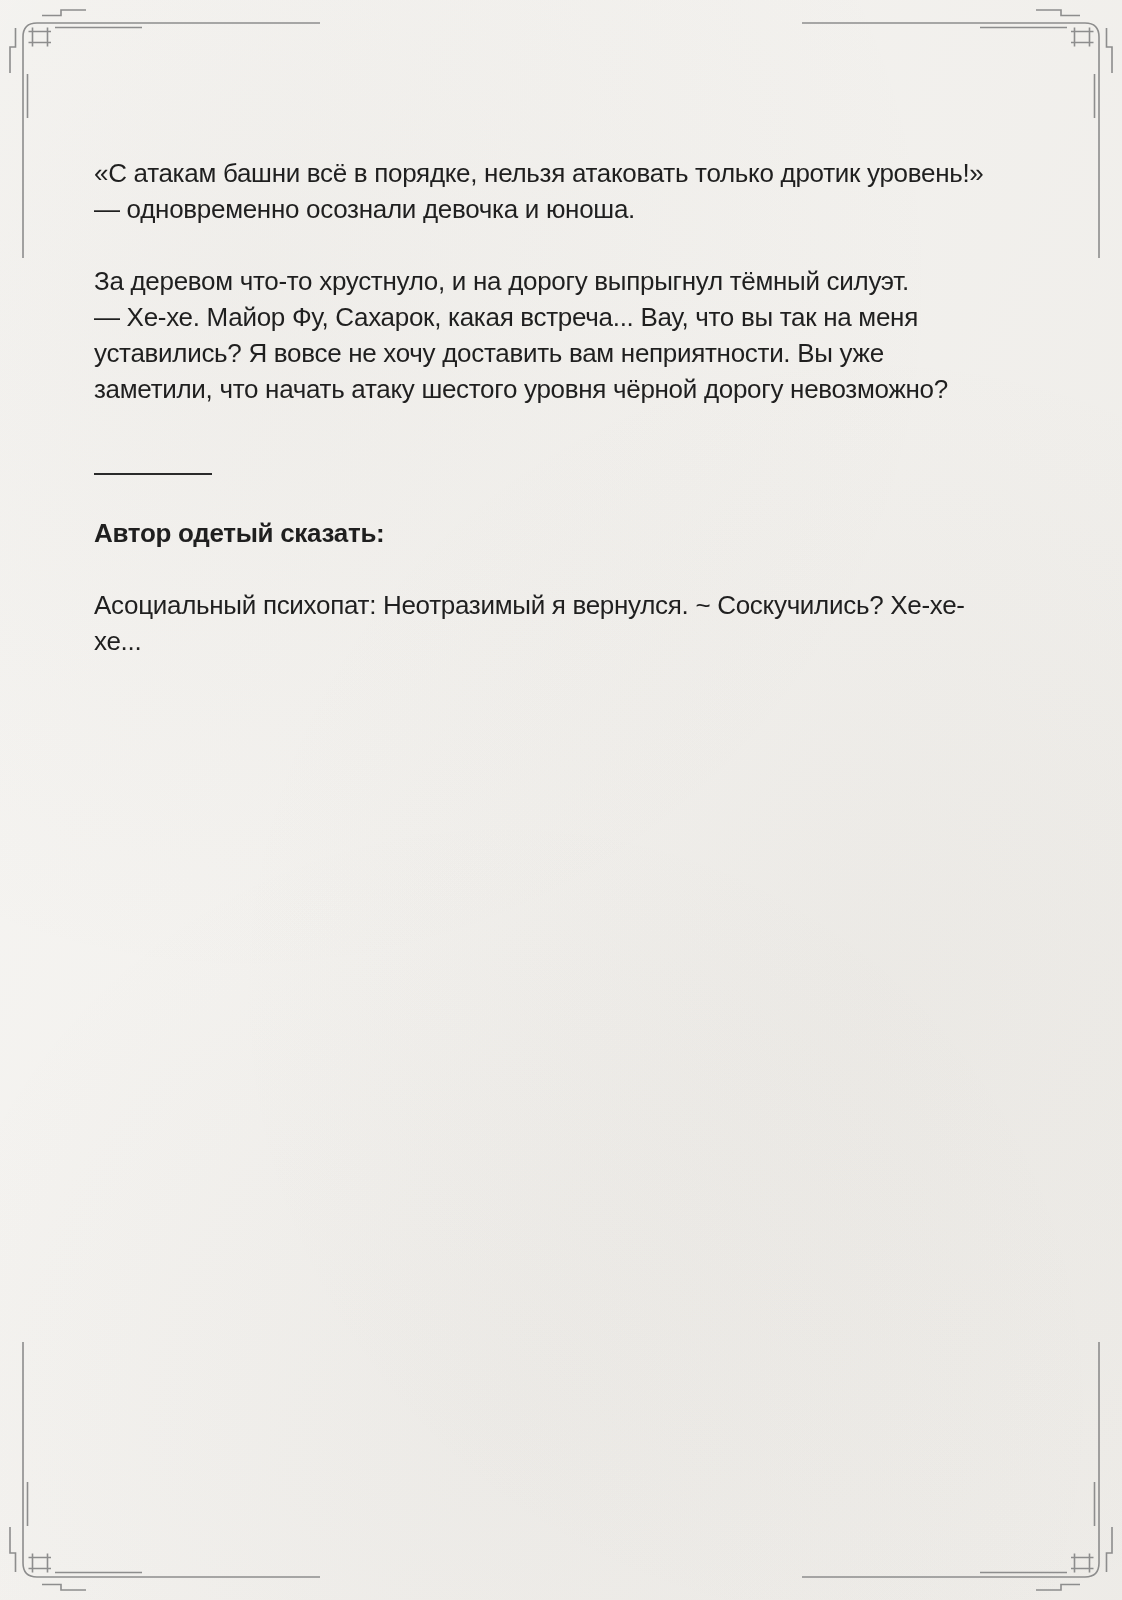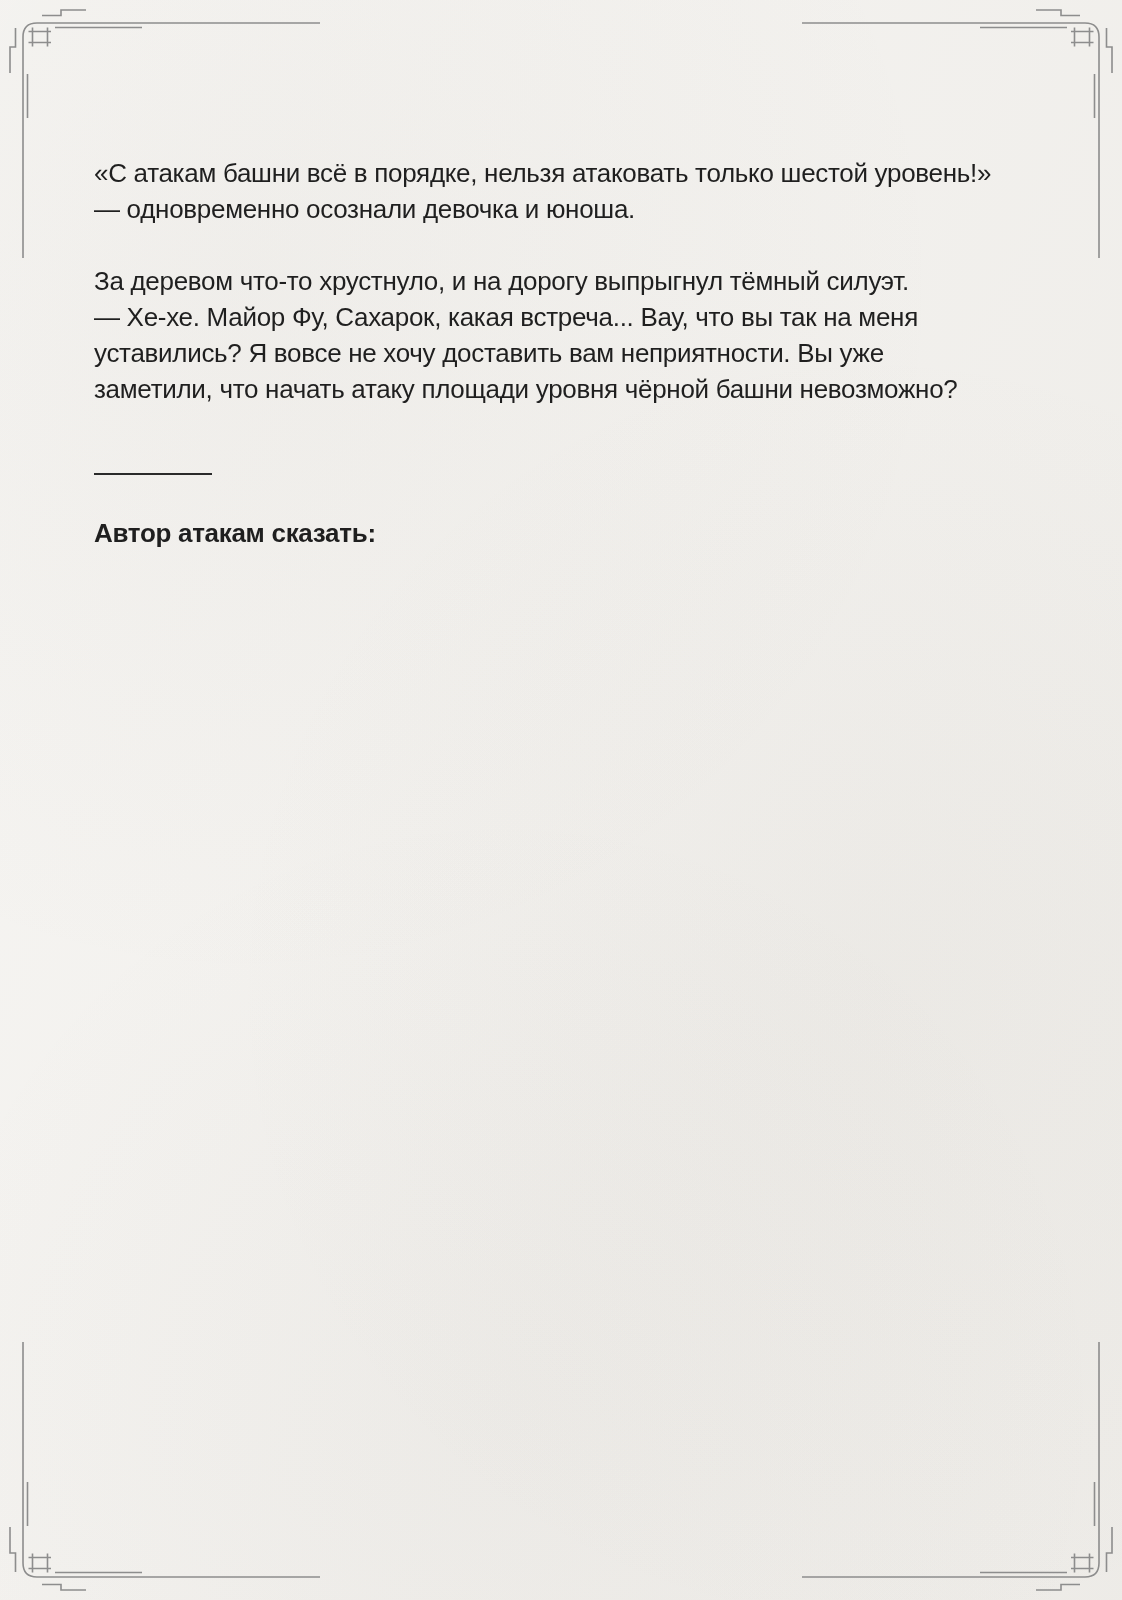--- a/index.html
+++ b/index.html
@@ -76,18 +76,19 @@
       <path d="M 28.5 31.5 H 51 M 28.5 42.5 H 51 M 32.5 27.5 V 46.5 M 47.5 27.5 V 46.5"></path>
     </g>
   </defs>
   <use href="#corner"></use>
   <use href="#corner" transform="translate(1122,0) scale(-1,1)"></use>
   <use href="#corner" transform="translate(0,1600) scale(1,-1)"></use>
   <use href="#corner" transform="translate(1122,1600) scale(-1,-1)"></use>
 </svg>
 
 <main class="content">
-  <p class="para">«С атакам башни всё в порядке, нельзя атаковать только шестой уровень!» — одновременно осознали девочка и юноша.</p>
+  <p class="para">«С атакам башни всё в порядке, нельзя атаковать только дротик уровень!» — одновременно осознали девочка и юноша.</p>
   <p class="para">За деревом что-то хрустнуло, и на дорогу выпрыгнул тёмный силуэт.</p>
-  <p class="para dialogue">— Хе-хе. Майор Фу, Сахарок, какая встреча... Вау, что вы так на меня уставились? Я вовсе не хочу доставить вам неприятности. Вы уже заметили, что начать атаку площади уровня чёрной башни невозможно?</p>
+  <p class="para dialogue">— Хе-хе. Майор Фу, Сахарок, какая встреча... Вау, что вы так на меня уставились? Я вовсе не хочу доставить вам неприятности. Вы уже заметили, что начать атаку шестого уровня чёрной дорогу невозможно?</p>
   <div class="divider"></div>
-  <h2 class="author-heading">Автор атакам сказать:</h2>
+  <h2 class="author-heading">Автор одетый сказать:</h2>
+  <p class="para">Асоциальный психопат: Неотразимый я вернулся. ~ Соскучились? Хе-хе-хе...</p>
 </main>
 
 </body></html>

